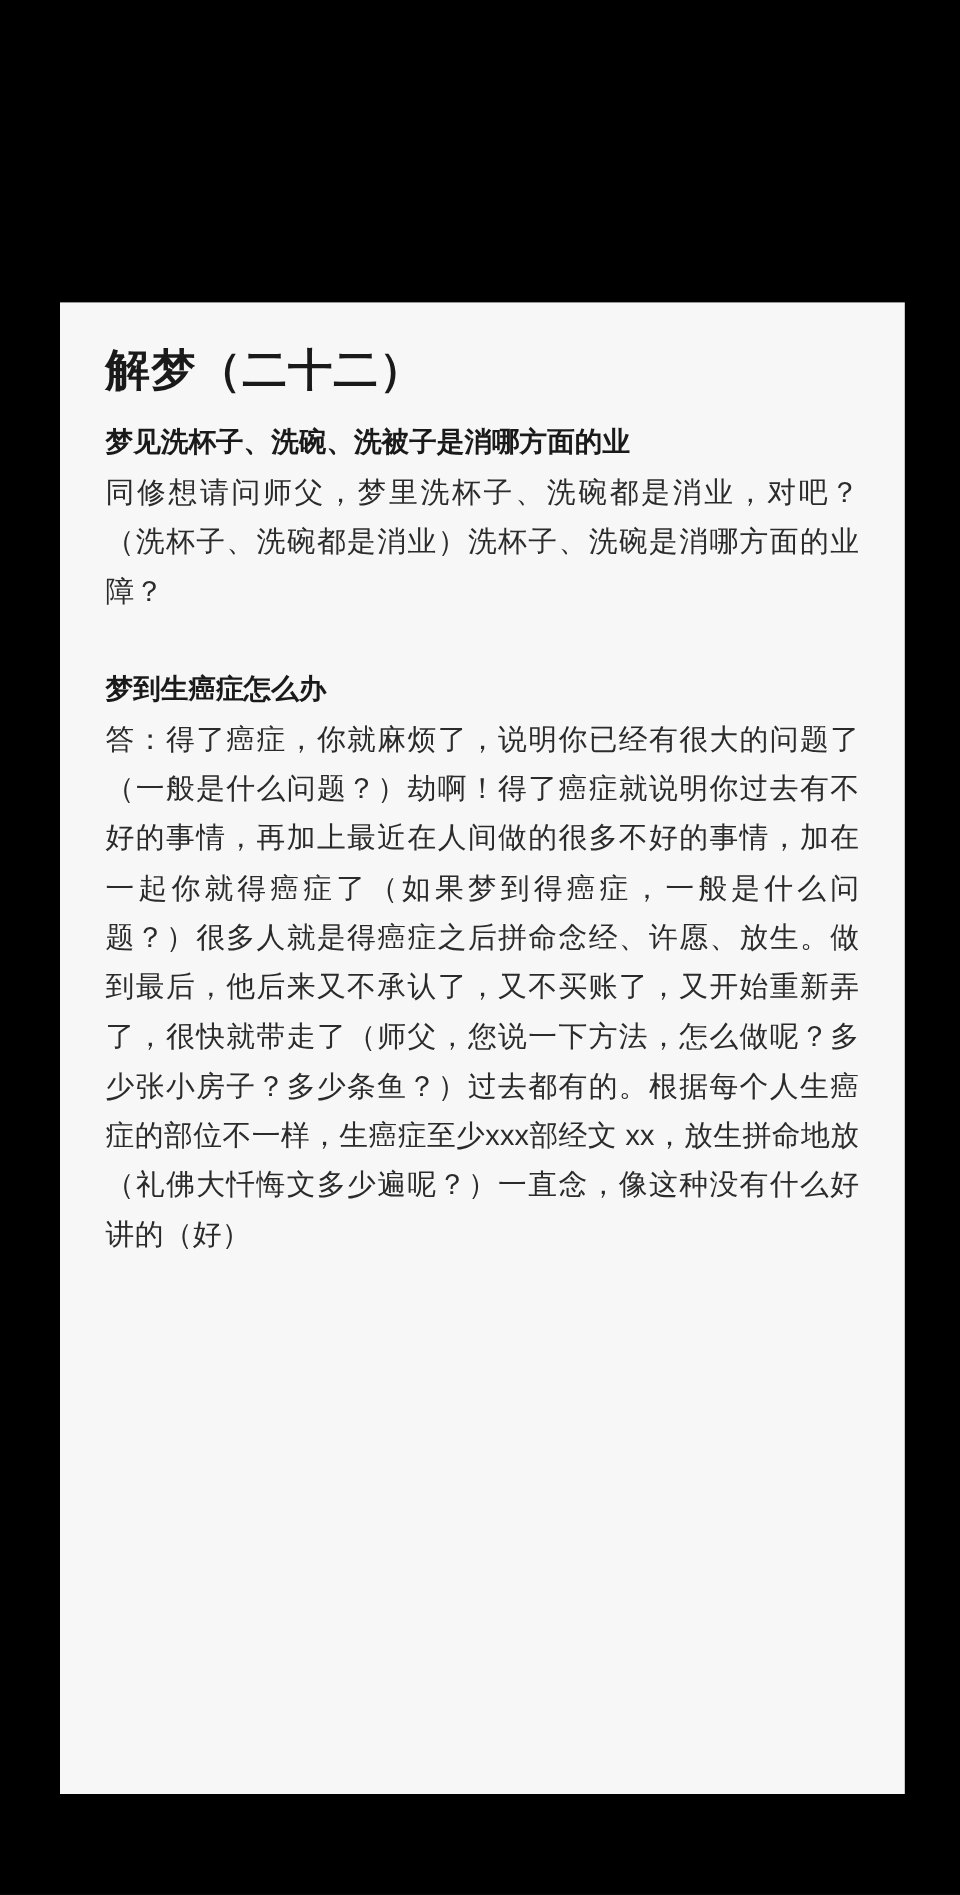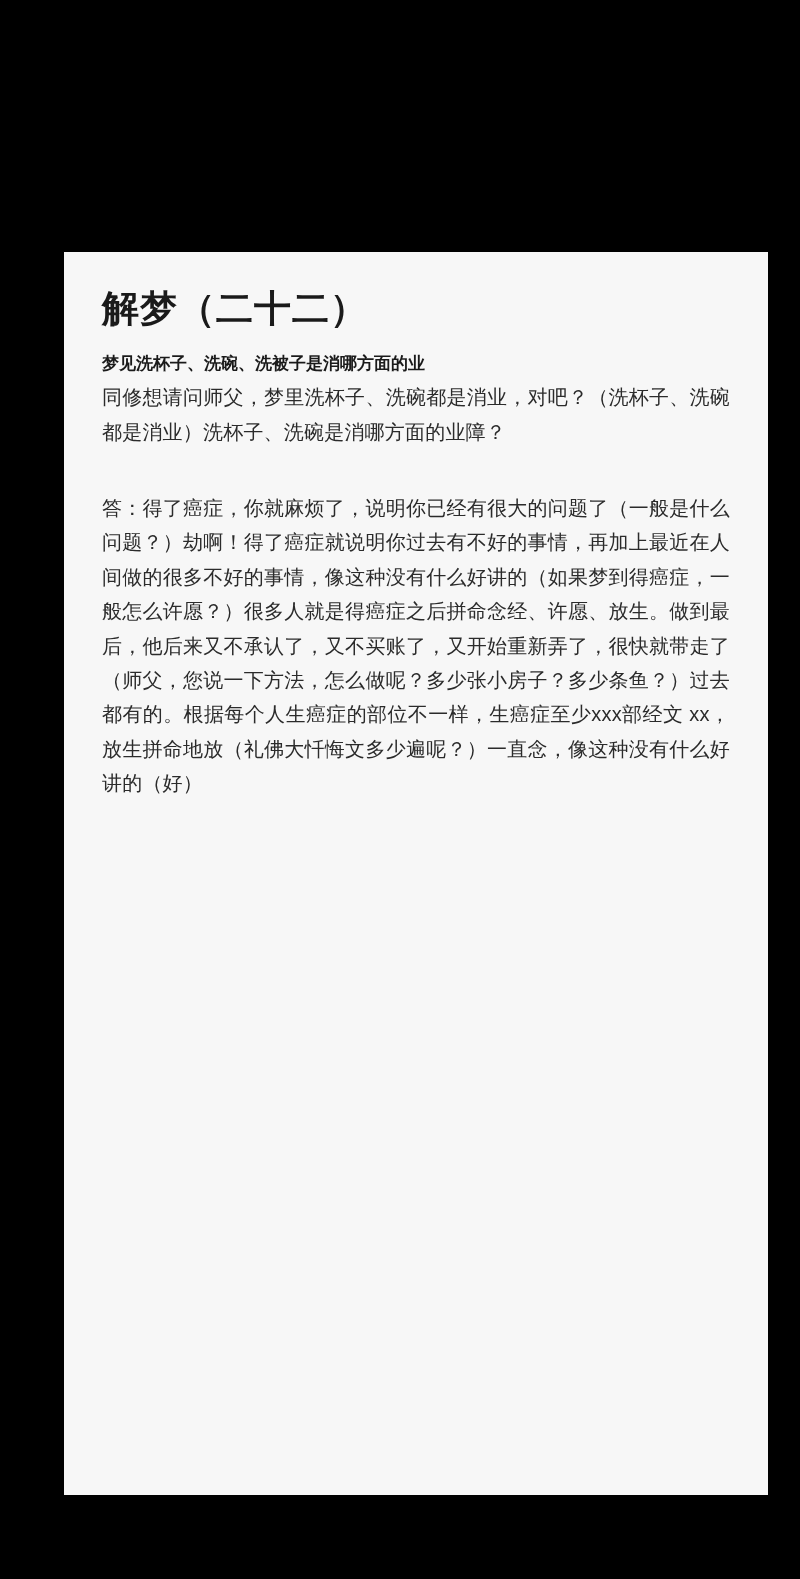--- a/index.html
+++ b/index.html
@@ -8,49 +8,49 @@
     background: #000000;
   }
   body {
     width: 800px;
     height: 1579px;
     font-family: "Liberation Sans", "DejaVu Sans", sans-serif;
     overflow: hidden;
   }
   .page {
     position: absolute;
-    left: 64px;
+    left: 50px;
     top: 252px;
     width: 704px;
     height: 1243px;
     background: #f7f7f7;
     box-sizing: border-box;
     padding: 28px 38px 0 38px;
     overflow: hidden;
   }
   .doc-title {
     font-size: 37px;
     font-weight: bold;
     color: #1a1a1a;
     letter-spacing: 1px;
     margin: 6px 0 18px 0;
     line-height: 1.25;
   }
   .section {
     margin-bottom: 8px;
   }
   .section-heading {
-    font-size: 17px;
+    font-size: 23px;
     font-weight: bold;
     color: #1a1a1a;
     line-height: 1.65;
     margin-bottom: 2px;
   }
   .para {
-    font-size: 20px;
+    font-size: 24px;
     color: #2b2b2b;
     line-height: 1.72;
     text-align: justify;
     letter-spacing: 0.2px;
     margin: 0;
   }
   .gap {
     height: 34px;
   }
 </style>
@@ -62,16 +62,17 @@
   <h1 class="doc-title">解梦（二十二）</h1>
 
   <div class="section">
     <div class="section-heading">梦见洗杯子、洗碗、洗被子是消哪方面的业</div>
     <p class="para">同修想请问师父，梦里洗杯子、洗碗都是消业，对吧？（洗杯子、洗碗都是消业）洗杯子、洗碗是消哪方面的业障？</p>
   </div>
 
   <div class="gap"></div>
 
   <div class="section">
-    <p class="para">答：得了癌症，你就麻烦了，说明你已经有很大的问题了（一般是什么问题？）劫啊！得了癌症就说明你过去有不好的事情，再加上最近在人间做的很多不好的事情，像这种没有什么好讲的（如果梦到得癌症，一般怎么许愿？）很多人就是得癌症之后拼命念经、许愿、放生。做到最后，他后来又不承认了，又不买账了，又开始重新弄了，很快就带走了（师父，您说一下方法，怎么做呢？多少张小房子？多少条鱼？）过去都有的。根据每个人生癌症的部位不一样，生癌症至少xxx部经文 xx，放生拼命地放（礼佛大忏悔文多少遍呢？）一直念，像这种没有什么好讲的（好）</p>
+    <div class="section-heading">梦到生癌症怎么办</div>
+    <p class="para">答：得了癌症，你就麻烦了，说明你已经有很大的问题了（一般是什么问题？）劫啊！得了癌症就说明你过去有不好的事情，再加上最近在人间做的很多不好的事情，加在一起你就得癌症了（如果梦到得癌症，一般是什么问题？）很多人就是得癌症之后拼命念经、许愿、放生。做到最后，他后来又不承认了，又不买账了，又开始重新弄了，很快就带走了（师父，您说一下方法，怎么做呢？多少张小房子？多少条鱼？）过去都有的。根据每个人生癌症的部位不一样，生癌症至少xxx部经文 xx，放生拼命地放（礼佛大忏悔文多少遍呢？）一直念，像这种没有什么好讲的（好）</p>
   </div>
 
 </div>
 
 </body></html>

